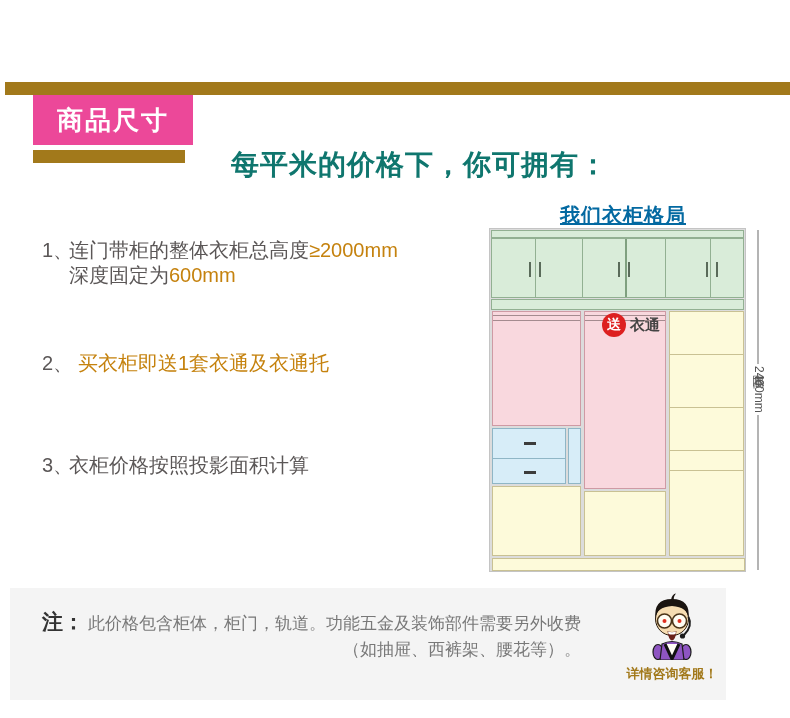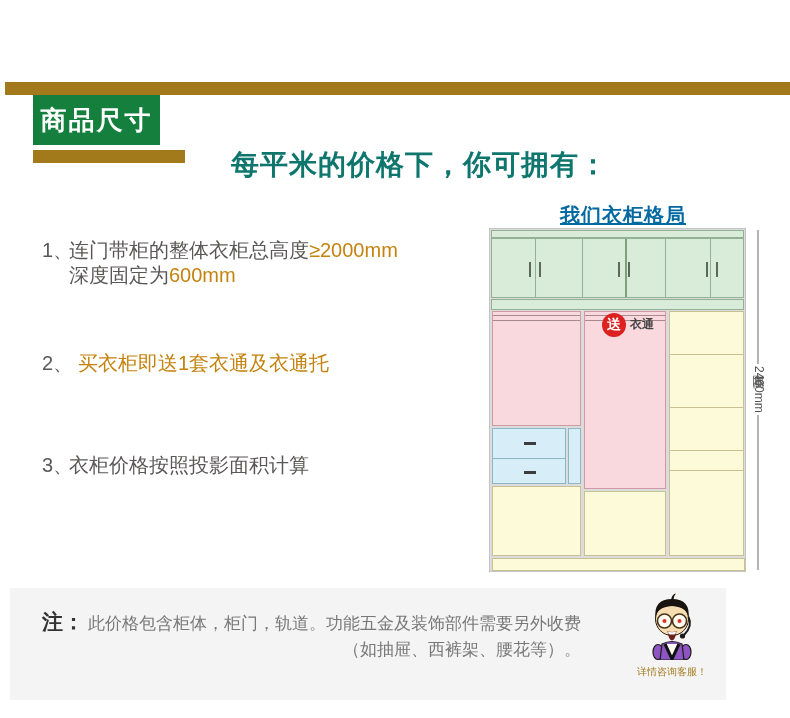--- a/index.html
+++ b/index.html
@@ -4,21 +4,21 @@
 <style>
   * { box-sizing: border-box; margin: 0; padding: 0; }
   html,body { background:#fff; }
   body {
     width: 790px; height: 718px; position: relative; overflow: hidden;
     font-family: "Liberation Sans", sans-serif;
   }
 
   
   .top-bar { position:absolute; left:5px; top:82px; width:785px; height:13px; background:#a2791b; }
-  .badge-box { position:absolute; left:33px; top:95px; width:127px; height:50px; background:#15803d;
+  .badge-box { position:absolute; left:33px; top:95px; width:160px; height:50px; background:#ec4899;
                display:flex; align-items:center; justify-content:center; }
   .badge-box span { color:#fff; font-size:26px; font-weight:bold; letter-spacing:2px; }
   .badge-underbar { position:absolute; left:33px; top:150px; width:152px; height:13px; background:#a2791b; }
   .page-title { position:absolute; left:231px; top:146px; font-size:28px; font-weight:bold;
                 color:#0f766e; letter-spacing:1px; white-space:nowrap; }
 
   
   .feature { position:absolute; left:42px; display:flex; color:#5b5757; font-size:20px; line-height:25px; }
   .feature .fnum { width:27px; flex:none; }
   .feature .hl { color:#c5820e; }
@@ -59,35 +59,35 @@
   .yellow-left { left:2px;  top:257px; width:89px;  height:70px; }
   .yellow-mid  { left:94px; top:262px; width:82px;  height:65px; }
   .yellow-right{ left:179px; top:82px; width:75px;  height:245px; }
   .shelf-line  { position:absolute; left:0; width:100%; height:1px; background:#c9c193; }
   .sl1{top:42px;} .sl2{top:95px;} .sl3{top:138px;} .sl4{top:158px;}
   .base-strip  { left:2px;  top:329px; width:253px; height:13px; }
 
   .gift-badge { position:absolute; left:17px; top:1px; width:24px; height:24px; border-radius:50%;
                 background:#dd2020; color:#fff; font-size:14px; font-weight:bold;
                 display:flex; align-items:center; justify-content:center; }
-  .gift-label { position:absolute; left:45px; top:4px; font-size:12px; color:#444; font-weight:bold; }
+  .gift-label { position:absolute; left:45px; top:4px; font-size:15px; color:#444; font-weight:bold; }
 
   .dim { position:absolute; left:750px; top:230px; width:16px; height:340px;
          display:flex; flex-direction:column; align-items:center; }
   .dim-seg { width:2px; background:#b4b4b4; }
   .dim-seg.top { height:134px; }
   .dim-seg.bot { flex:1; }
   .dim-text { writing-mode:vertical-rl; font-size:12px; color:#555; margin:2px 0; white-space:nowrap; }
 
   
   .note-box { position:absolute; left:10px; top:588px; width:716px; height:112px; background:#f4f4f4; }
   .note-prefix { position:absolute; left:32px; top:20px; font-size:21px; font-weight:bold; color:#333; }
   .note-body { position:absolute; left:78px; top:23px; font-size:17px; color:#787878; line-height:26px;text-align:right; }
   .mascot-wrap { position:absolute; left:612px; top:4px; width:100px; text-align:center; cursor:pointer; }
-  .mascot-caption { font-size:10px; font-weight:normal; color:#a2791b; margin-top:1px; white-space:nowrap; }
+  .mascot-caption { font-size:13px; font-weight:bold; color:#a2791b; margin-top:1px; white-space:nowrap; }
 </style>
 </head>
 <body>
 
 <div class="top-bar"></div>
 <div class="badge-box">
   <span>商品尺寸</span>
 </div>
 <div class="badge-underbar"></div>
 <div class="page-title">每平米的价格下，你可拥有：</div>

